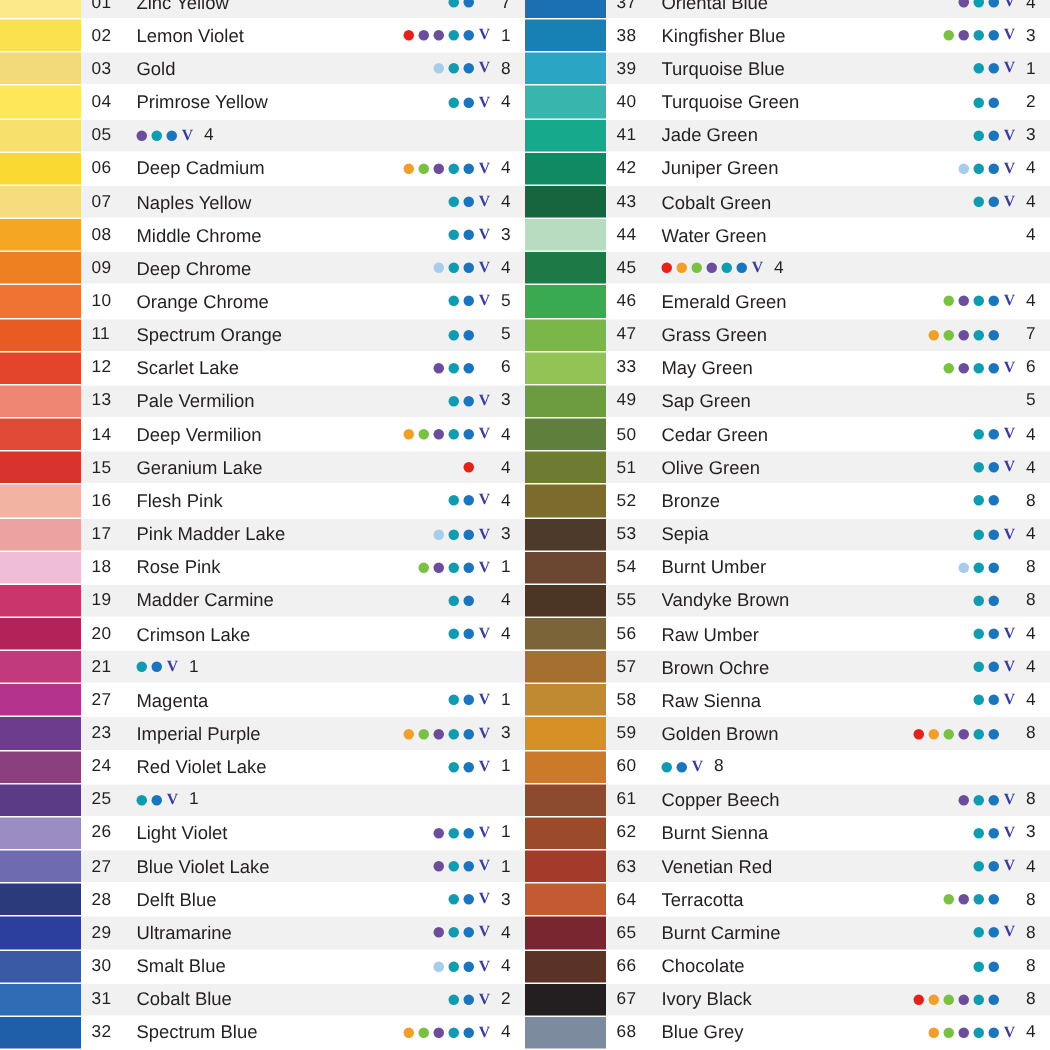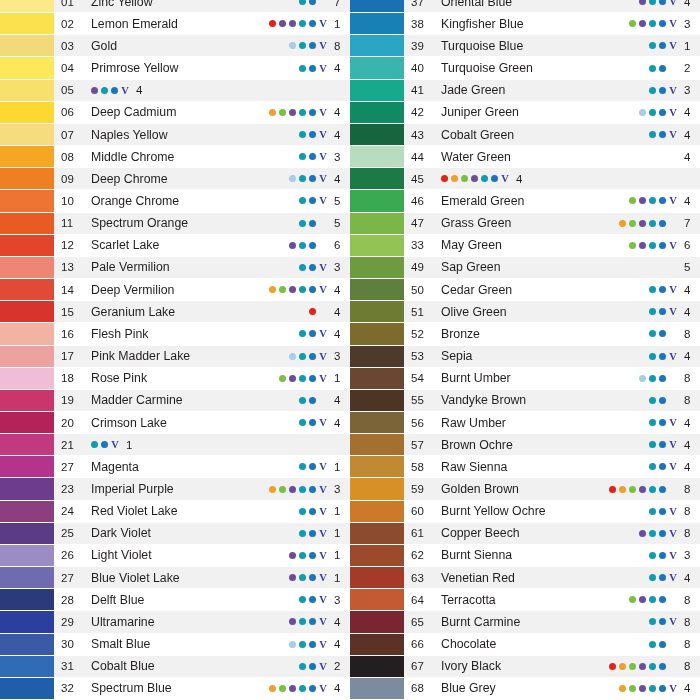--- a/index.html
+++ b/index.html
@@ -90,21 +90,21 @@
         <div class="marks">
           <span class="dot" style="background: rgb(15, 155, 176);"></span>
           <span class="dot" style="background: rgb(28, 117, 188);"></span>
           <span class="vee empty">V</span>
         </div>
         <div class="lf">7</div>
       </div>
       <div class="row rowbg-b">
         <div class="swatch" style="background: rgb(251, 225, 78);"></div>
         <div class="num">02</div>
-        <div class="name">Lemon Emerald</div>
+        <div class="name">Lemon Violet</div>
         <div class="marks">
           <span class="dot" style="background: rgb(226, 35, 26);"></span>
           <span class="dot" style="background: rgb(108, 77, 155);"></span>
           <span class="dot" style="background: rgb(108, 77, 155);"></span>
           <span class="dot" style="background: rgb(15, 155, 176);"></span>
           <span class="dot" style="background: rgb(28, 117, 188);"></span>
           <span class="vee">V</span>
         </div>
         <div class="lf">1</div>
       </div>
@@ -359,21 +359,20 @@
         <div class="marks">
           <span class="dot" style="background: rgb(15, 155, 176);"></span>
           <span class="dot" style="background: rgb(28, 117, 188);"></span>
           <span class="vee">V</span>
         </div>
         <div class="lf">1</div>
       </div>
       <div class="row rowbg-a">
         <div class="swatch" style="background: rgb(91, 58, 134);"></div>
         <div class="num">25</div>
-        <div class="name">Dark Violet</div>
         <div class="marks">
           <span class="dot" style="background: rgb(15, 155, 176);"></span>
           <span class="dot" style="background: rgb(28, 117, 188);"></span>
           <span class="vee">V</span>
         </div>
         <div class="lf">1</div>
       </div>
       <div class="row rowbg-b">
         <div class="swatch" style="background: rgb(155, 140, 196);"></div>
         <div class="num">26</div>
@@ -724,21 +723,20 @@
           <span class="dot" style="background: rgb(108, 77, 155);"></span>
           <span class="dot" style="background: rgb(15, 155, 176);"></span>
           <span class="dot" style="background: rgb(28, 117, 188);"></span>
           <span class="vee empty">V</span>
         </div>
         <div class="lf">8</div>
       </div>
       <div class="row rowbg-b">
         <div class="swatch" style="background: rgb(204, 122, 42);"></div>
         <div class="num">60</div>
-        <div class="name">Burnt Yellow Ochre</div>
         <div class="marks">
           <span class="dot" style="background: rgb(15, 155, 176);"></span>
           <span class="dot" style="background: rgb(28, 117, 188);"></span>
           <span class="vee">V</span>
         </div>
         <div class="lf">8</div>
       </div>
       <div class="row rowbg-a">
         <div class="swatch" style="background: rgb(140, 74, 47);"></div>
         <div class="num">61</div>

